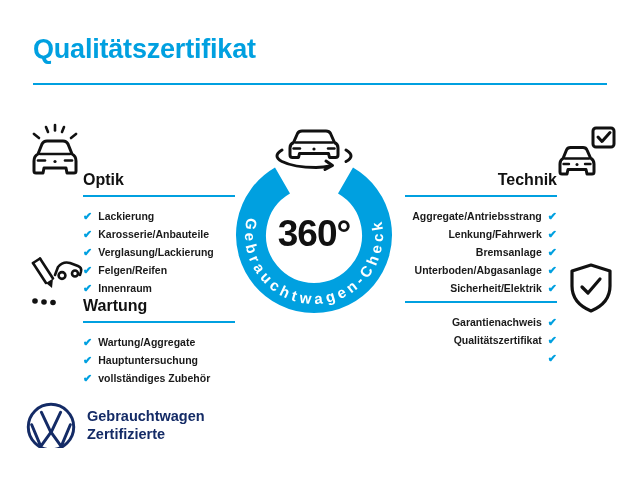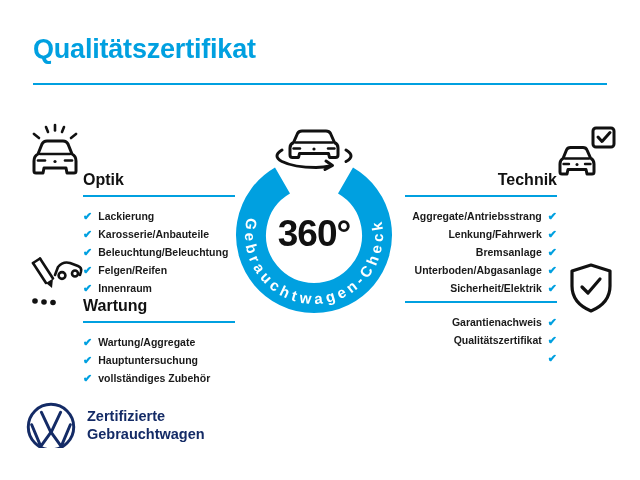--- a/index.html
+++ b/index.html
@@ -61,21 +61,21 @@
         <li>
           <span class="check">✔</span>
           <span>Lackierung</span>
         </li>
         <li>
           <span class="check">✔</span>
           <span>Karosserie/Anbauteile</span>
         </li>
         <li>
           <span class="check">✔</span>
-          <span>Beleuchtung/Beleuchtung</span>
+          <span>Verglasung/Lackierung</span>
         </li>
         <li>
           <span class="check">✔</span>
           <span>Felgen/Reifen</span>
         </li>
         <li>
           <span class="check">✔</span>
           <span>Innenraum</span>
         </li>
       </ul>
@@ -196,17 +196,17 @@
       <path d="M 116 30 Q 126 36 116 41.5"></path>
     </g>
   </svg>
 
   <svg class="icon-abs" style="left:26px; top:402px;" width="50" height="50" viewBox="0 0 44 44" fill="none" stroke="#142B66" stroke-width="2.6" stroke-linecap="round" stroke-linejoin="round">
     <circle cx="22" cy="22" r="20"></circle>
     <path d="M 13.5 9 L 22 27 L 30.5 9"></path>
     <path d="M 5 20 L 13 39 L 22 26.5 L 31 39 L 39 20"></path>
   </svg>
   <div class="footer-text">
+    <div>Gebrauchtwagen</div>
     <div>Zertifizierte</div>
-    <div>Gebrauchtwagen</div>
   </div>
 
 </div>
 
 </body></html>

